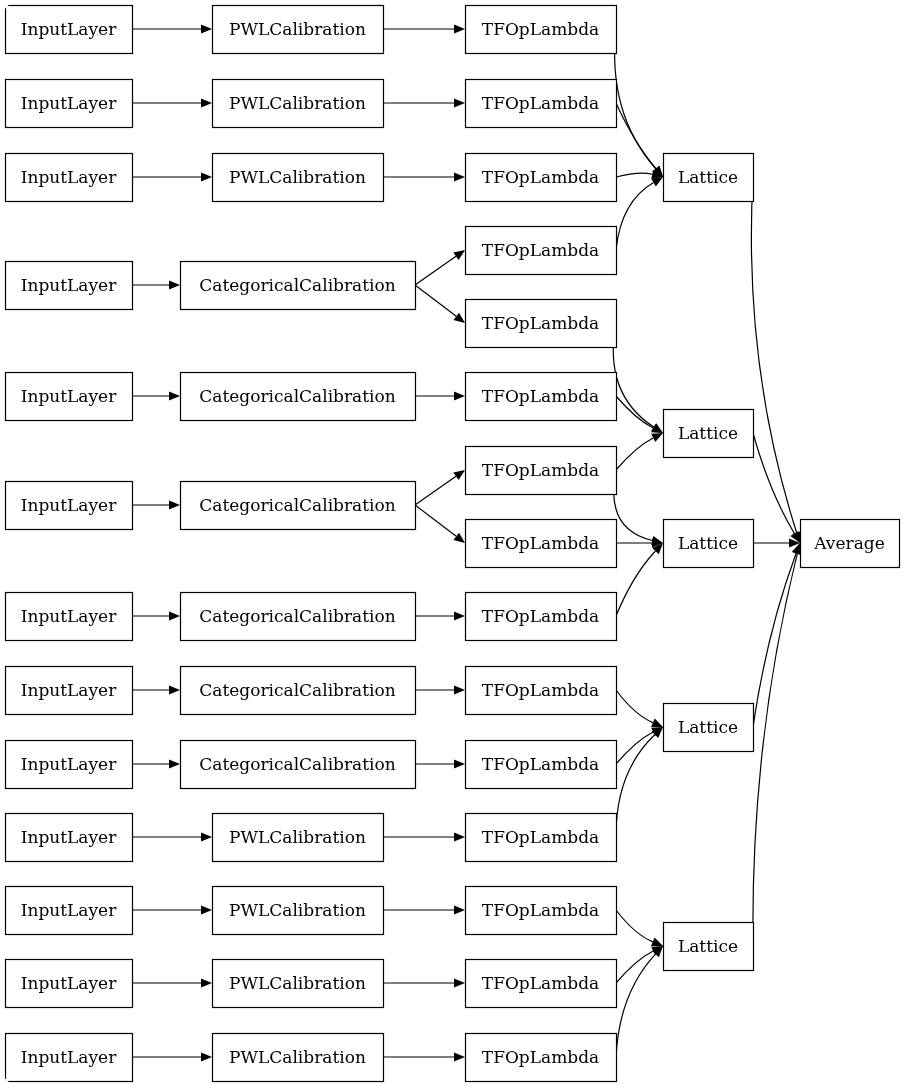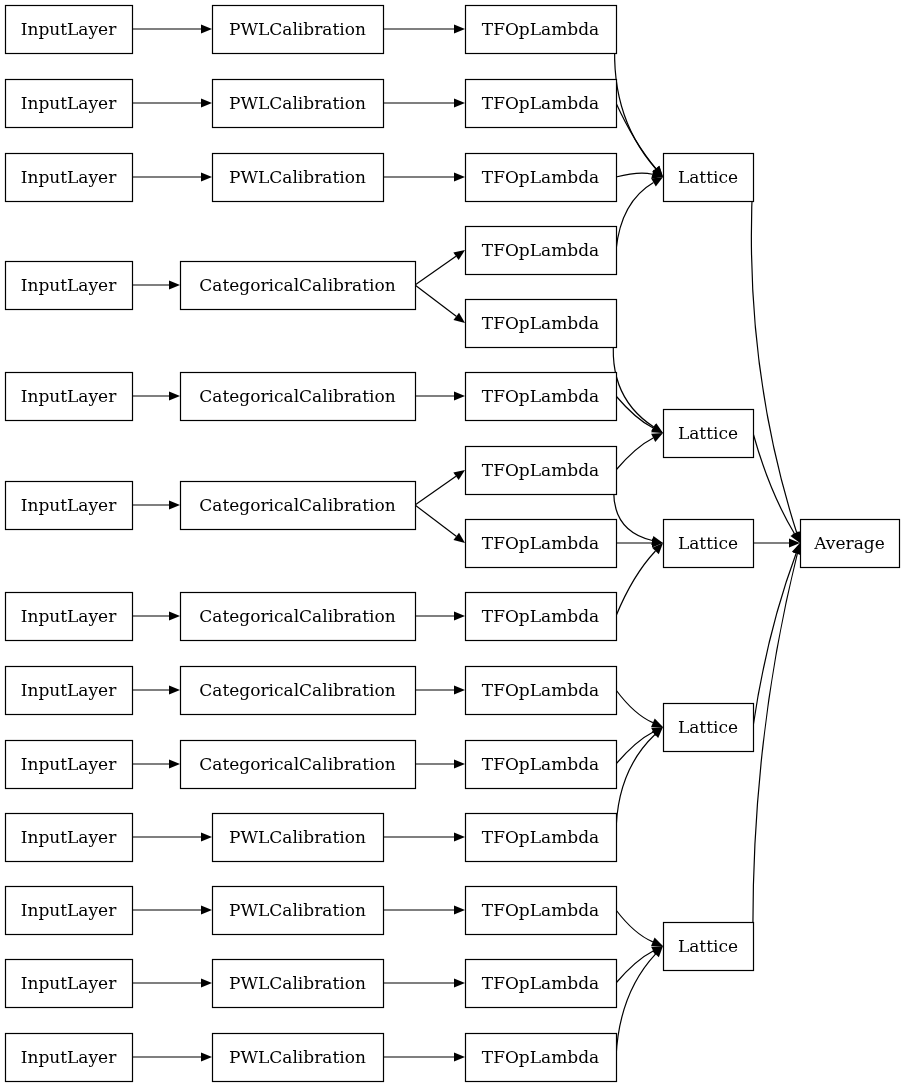--- a/index.html
+++ b/index.html
@@ -7,20 +7,21 @@
     padding: 0;
     background: #ffffff;
   }
   #graph-root {
     position: relative;
     width: 905px;
     height: 1087px;
     background: #ffffff;
     font-family: "DejaVu Serif", "Liberation Serif", serif;
     overflow: hidden;
+    border-radius: 23px;
   }
   svg#graph-svg {
     position: absolute;
     left: 0;
     top: 0;
     width: 905px;
     height: 1087px;
     display: block;
   }
   .node-box {

